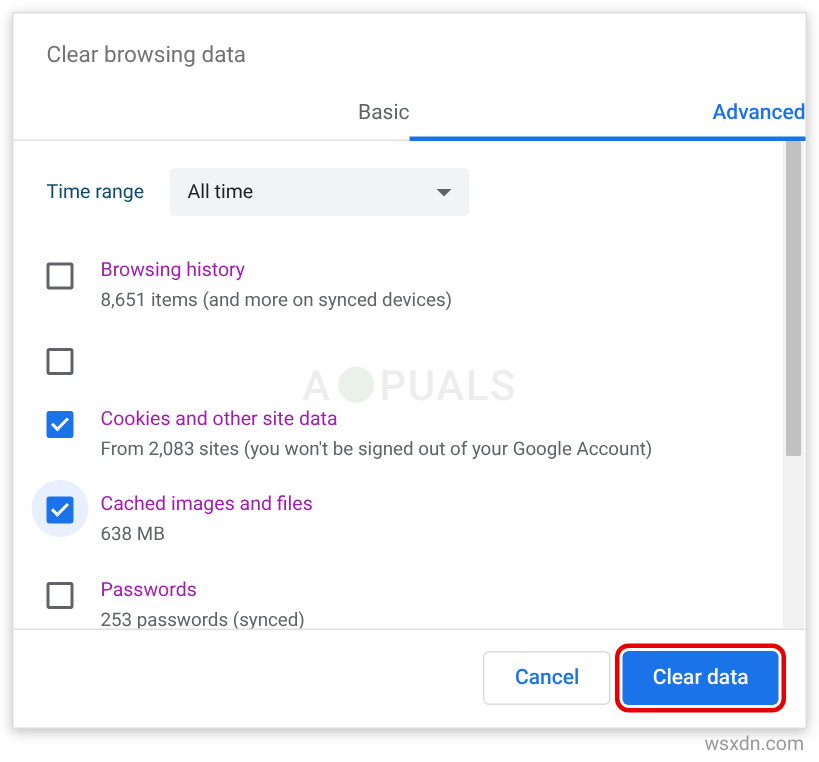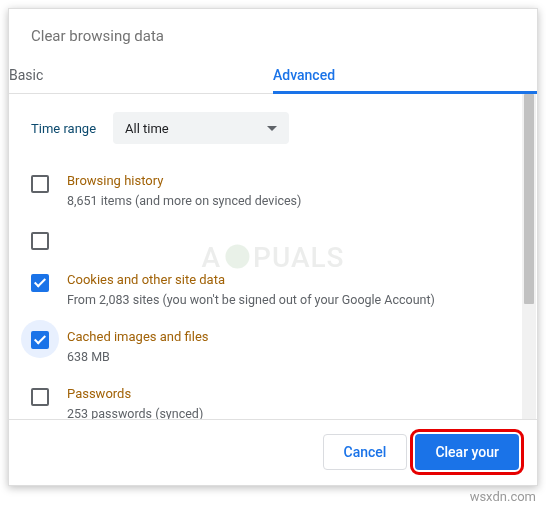--- a/index.html
+++ b/index.html
@@ -29,21 +29,21 @@
       font-size: 15px;
       color: #737373;
       font-weight: 400;
     }
     .tabs {
       display: flex;
       border-bottom: 1px solid #e0e0e0;
     }
     .tab {
       flex: 1;
-      text-align: left;
+      text-align: right;
       padding: 10px 0 10px 0;
       font-size: 14px;
       color: #5f6368;
       cursor: pointer;
       position: relative;
     }
     .tab.active {
       color: #1a73e8;
       font-weight: 500;
     }
@@ -82,21 +82,21 @@
       display: flex;
       align-items: center;
       padding: 18px 0 18px 0;
     }
     .time-label {
       font-size: 13px;
       color: #0c4a6e;
       width: 82px;
     }
     .time-select {
-      width: 176px;
+      width: 200px;
       height: 32px;
       background: #f1f3f4;
       border-radius: 4px;
       display: flex;
       align-items: center;
       padding: 0 12px;
       justify-content: space-between;
       cursor: pointer;
     }
     .time-select .val {
@@ -151,21 +151,21 @@
       content: '';
       position: absolute;
       left: 4px; top: 0px;
       width: 4px; height: 9px;
       border: solid #fff;
       border-width: 0 2px 2px 0;
       transform: rotate(45deg);
     }
     .opt-text .opt-title {
       font-size: 13px;
-      color: #a16207;
+      color: #a21caf;
     }
     .opt-text .opt-sub {
       font-size: 12.5px;
       color: #5f6368;
       margin-top: 5px;
     }
     .footer {
       border-top: 1px solid #e0e0e0;
       padding: 14px 18px;
       display: flex;
@@ -305,18 +305,18 @@
     <div class="watermark">
       <span>A</span>
       <span class="wlogo"></span>
 
       <span>PUALS</span>
     </div>
   </div>
 
   <div class="footer">
     <div class="btn btn-cancel">Cancel</div>
-    <div class="btn btn-primary btn-highlight">Clear your</div>
+    <div class="btn btn-primary btn-highlight">Clear data</div>
   </div>
 
 </div>
 
 <div class="sitefooter">wsxdn.com</div>
 
 </body></html>

